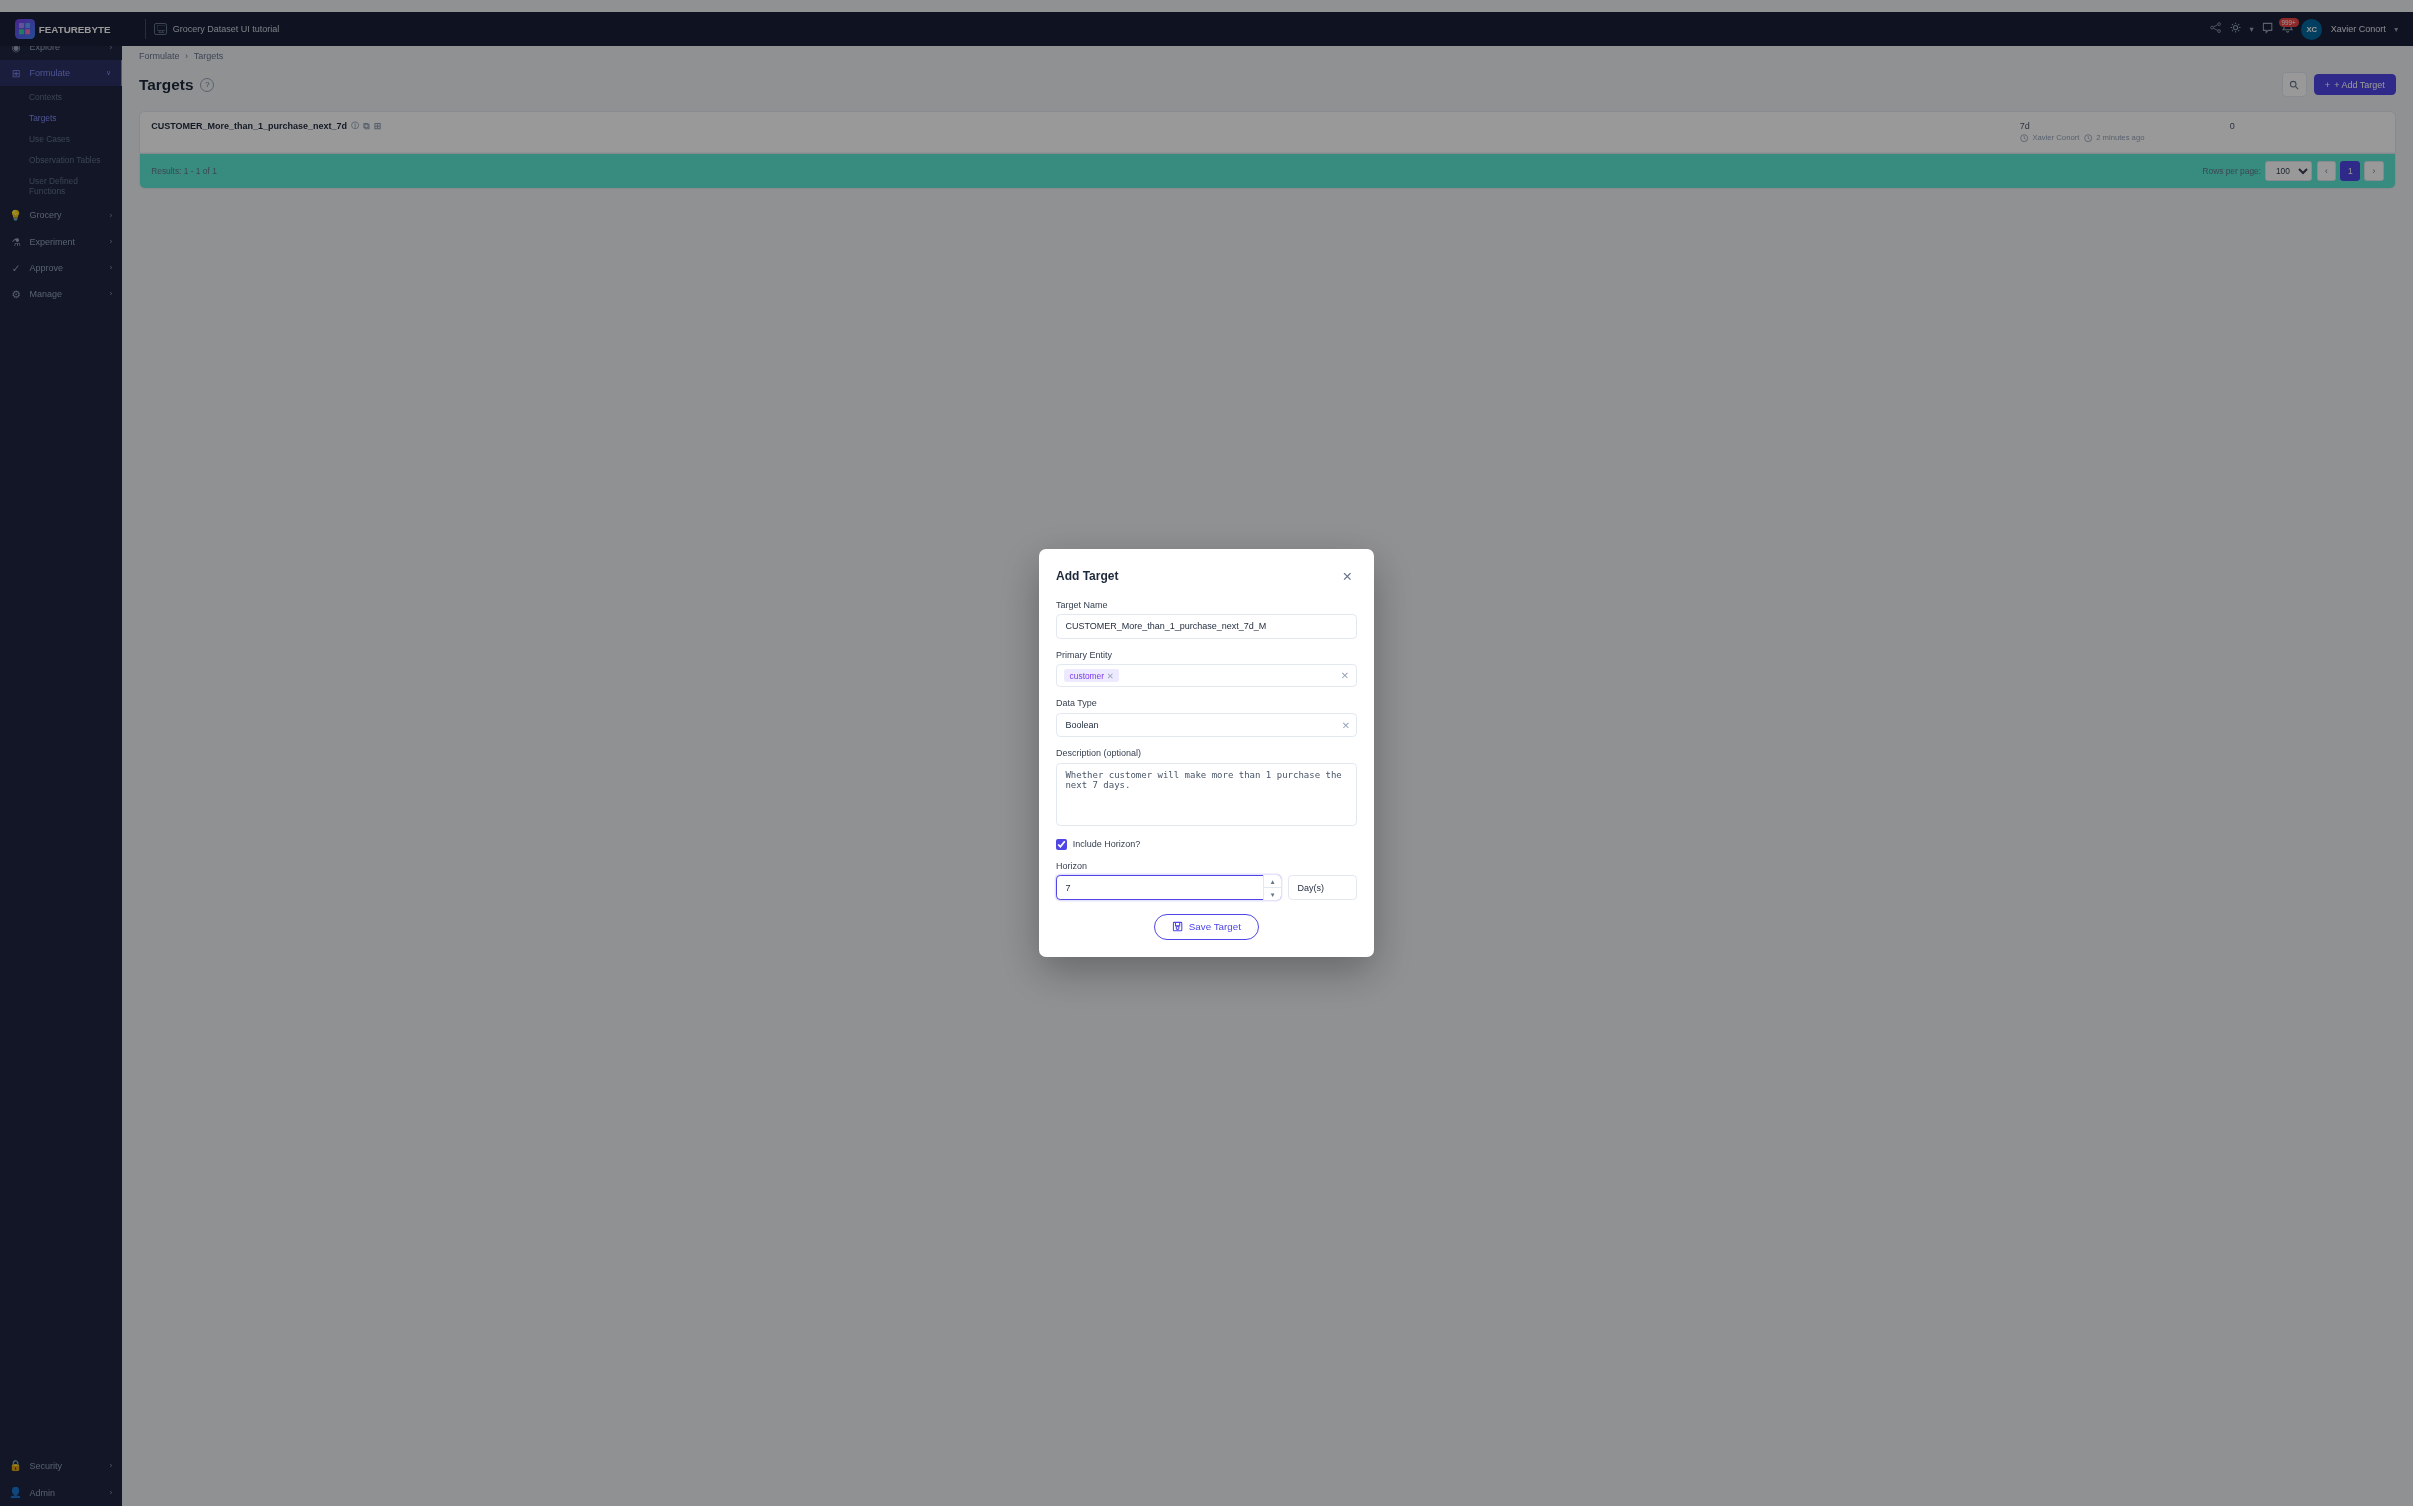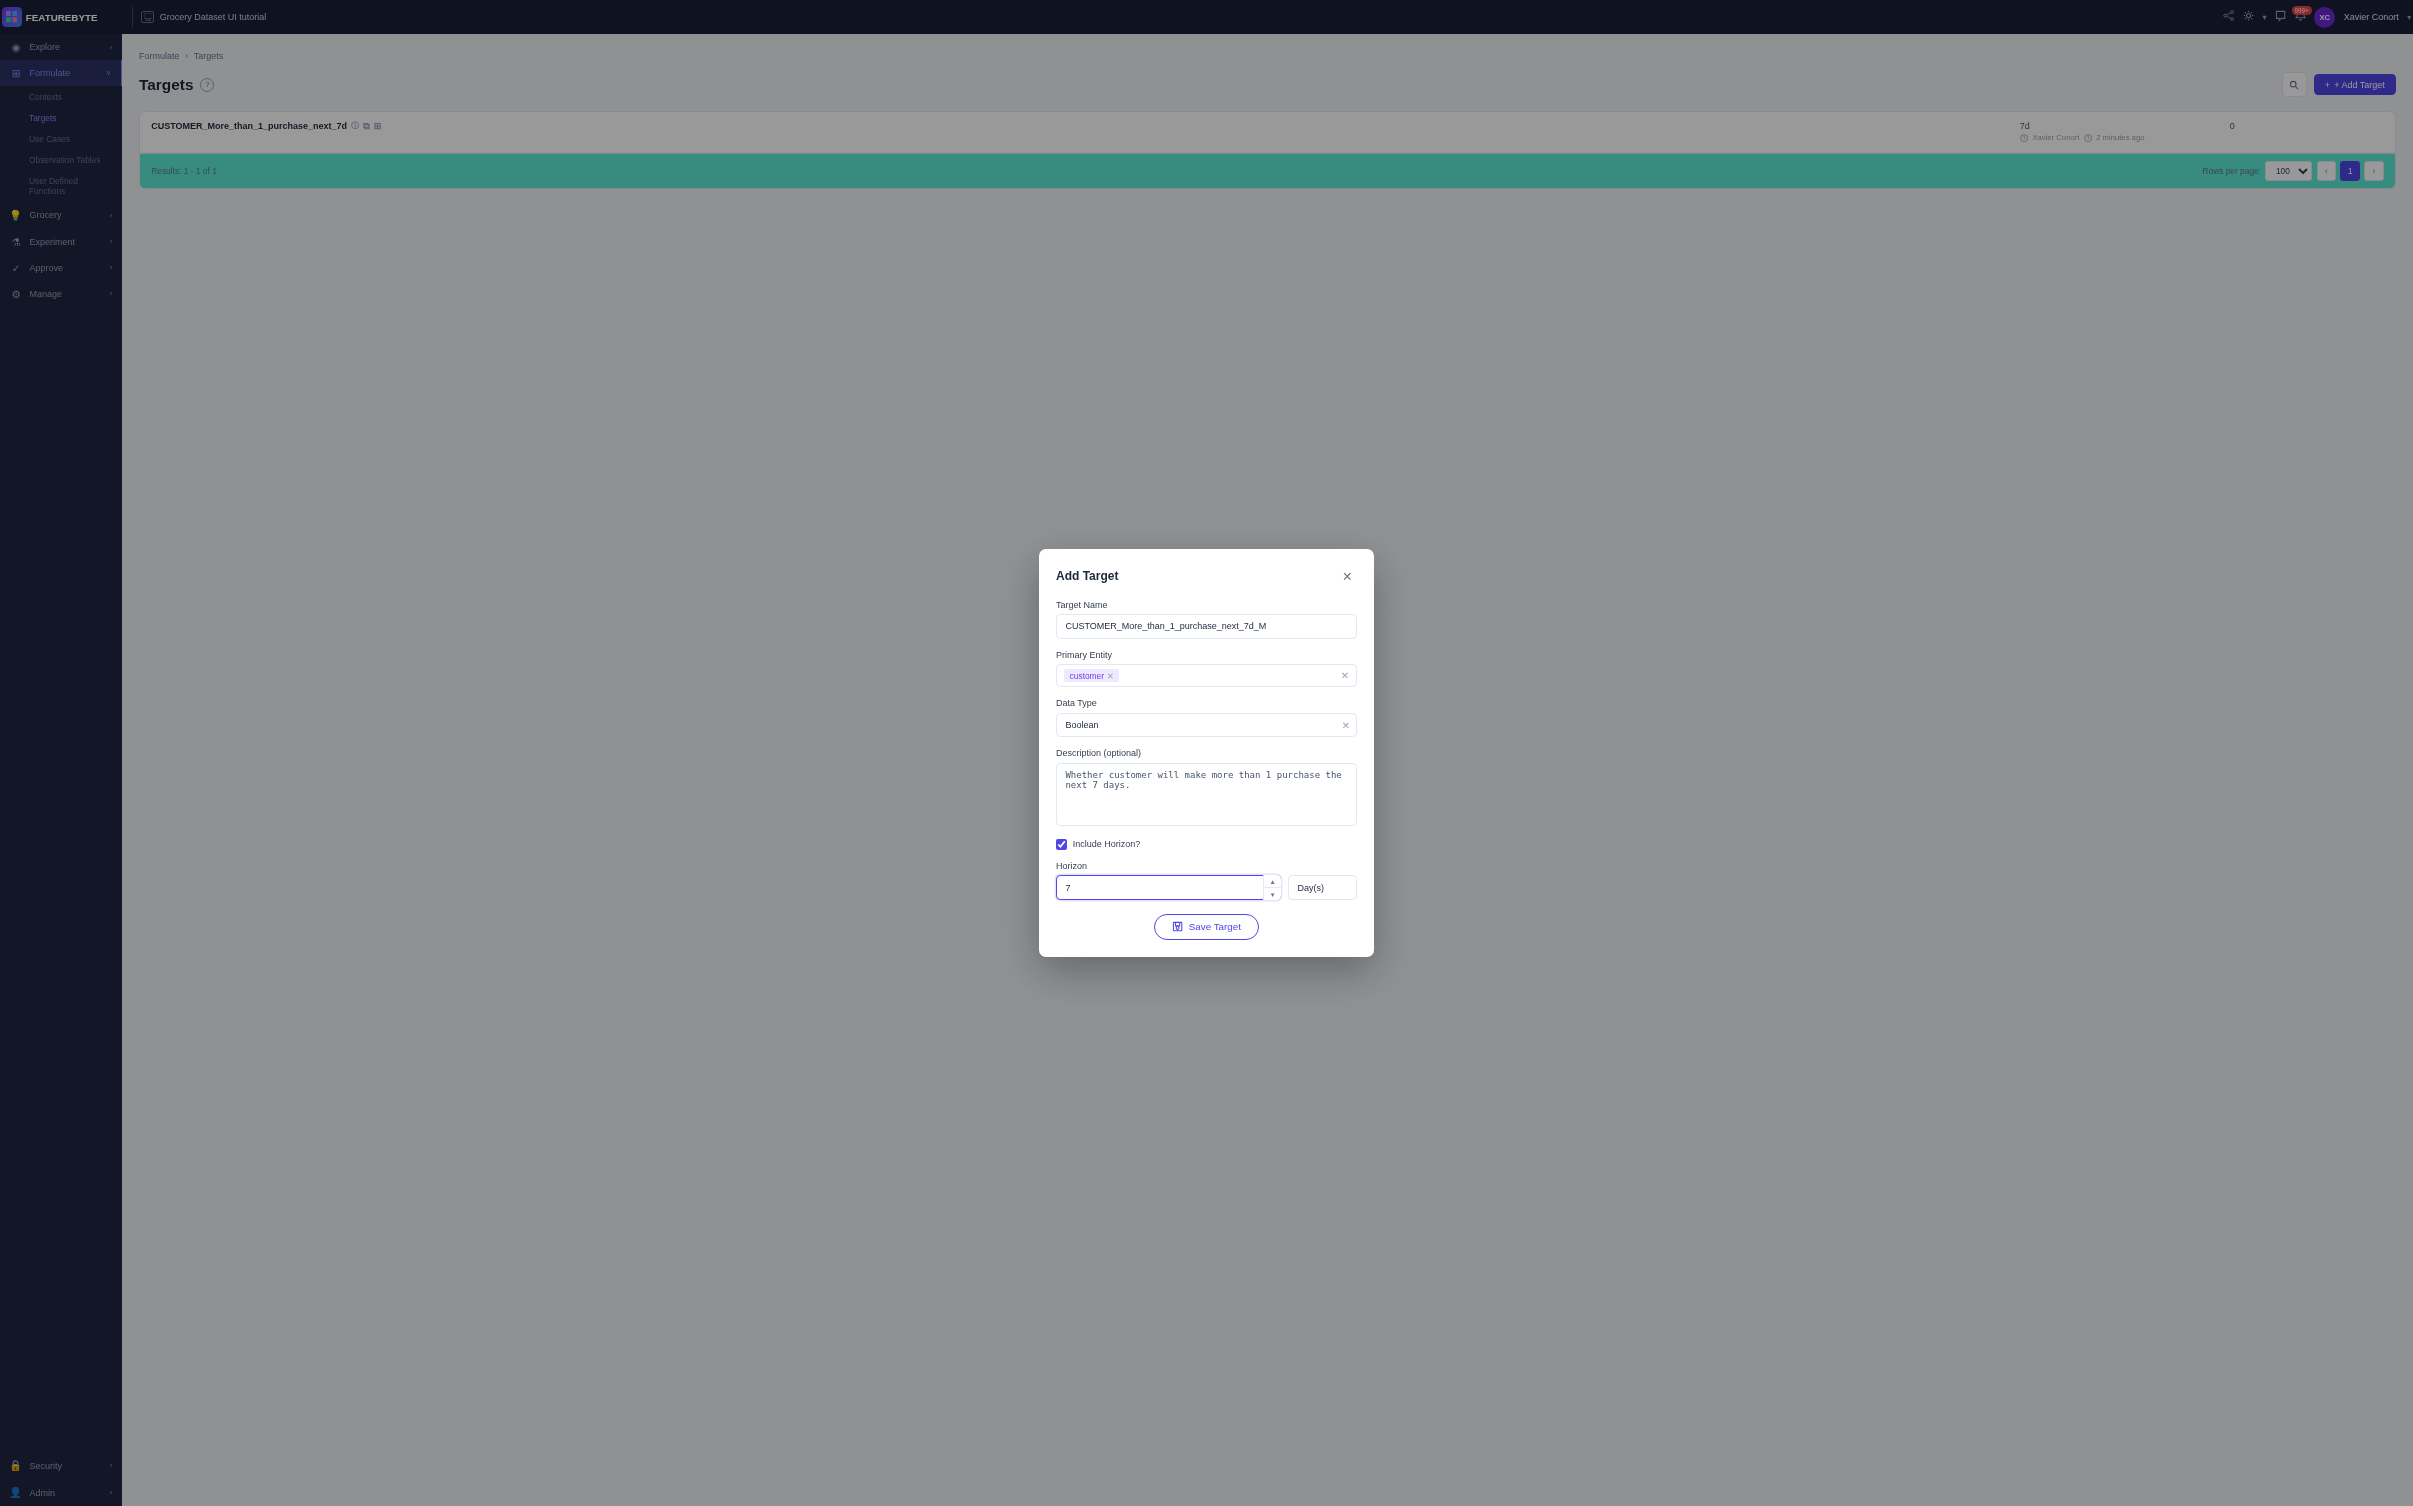--- a/index.html
+++ b/index.html
@@ -1,31 +1,31 @@
 <!DOCTYPE html>
 <html style="font-size:11.2px"><head>
   <meta charset="utf-8">
   <style>
     * { box-sizing: border-box; margin: 0; padding: 0; }
     body { font-family: -apple-system, BlinkMacSystemFont, 'Segoe UI', sans-serif; background: #f0f2f5; height: 100vh; overflow: hidden; }
 
     
     .top-nav {
       display: flex; align-items: center; background: #1a1f36; height: 34px;
-      padding: 0 2px; gap: 8.4px; position: fixed; top: 0; left: 0; right: 0; z-index: 100;
+      padding: 0 15px; gap: 8.4px; position: fixed; top: 12px; left: 0; right: 0; z-index: 100;
     }
     .logo { display: flex; align-items: center; gap: 4.2px; color: white; font-weight: 700; font-size: 9.8px; width: 122px; }
     .logo-icon { width: 19.6px; height: 19.6px; background: linear-gradient(135deg, #7c3aed, #3b82f6); border-radius: 4.2px; display: flex; align-items: center; justify-content: center; }
     .nav-divider { width: 0.7px; height: 19.6px; background: rgba(255,255,255,0.2); }
     .nav-project { display: flex; align-items: center; gap: 5.6px; color: #cbd5e1; font-size: 9px; }
     .nav-project-icon { width: 12.6px; height: 12.6px; border: 1px solid #64748b; border-radius: 2.1px; display: flex; align-items: center; justify-content: center; }
     .nav-icons { margin-left: auto; display: flex; align-items: center; gap: 8.4px; }
     .nav-icon-btn { color: #94a3b8; cursor: pointer; font-size: 11.2px; position: relative; }
     .badge { background: #ef4444; color: white; font-size: 6.3px; border-radius: 7px; padding: 0.7px 2.8px; position: absolute; top: -4.2px; right: -5.6px; }
-    .user-avatar { width: 21px; height: 21px; background: #6d28d9; border-radius: 50%; display: flex; align-items: center; justify-content: center; color: white; font-size: 7.7px; font-weight: 600; }
+    .user-avatar { width: 21px; height: 21px; background: #0369a1; border-radius: 50%; display: flex; align-items: center; justify-content: center; color: white; font-size: 7.7px; font-weight: 600; }
     .user-name { color: #e2e8f0; font-size: 9px; }
 
     
     .sidebar {
       position: fixed; top: 34px; left: 0; bottom: 0; width: 122px;
       background: #1e2540; display: flex; flex-direction: column; z-index: 50; overflow-y: auto;
     }
     .sidebar-item {
       display: flex; align-items: center; gap: 7px; padding: 7px 9.8px;
       color: #94a3b8; font-size: 9px; cursor: pointer; transition: background 0.15s;

